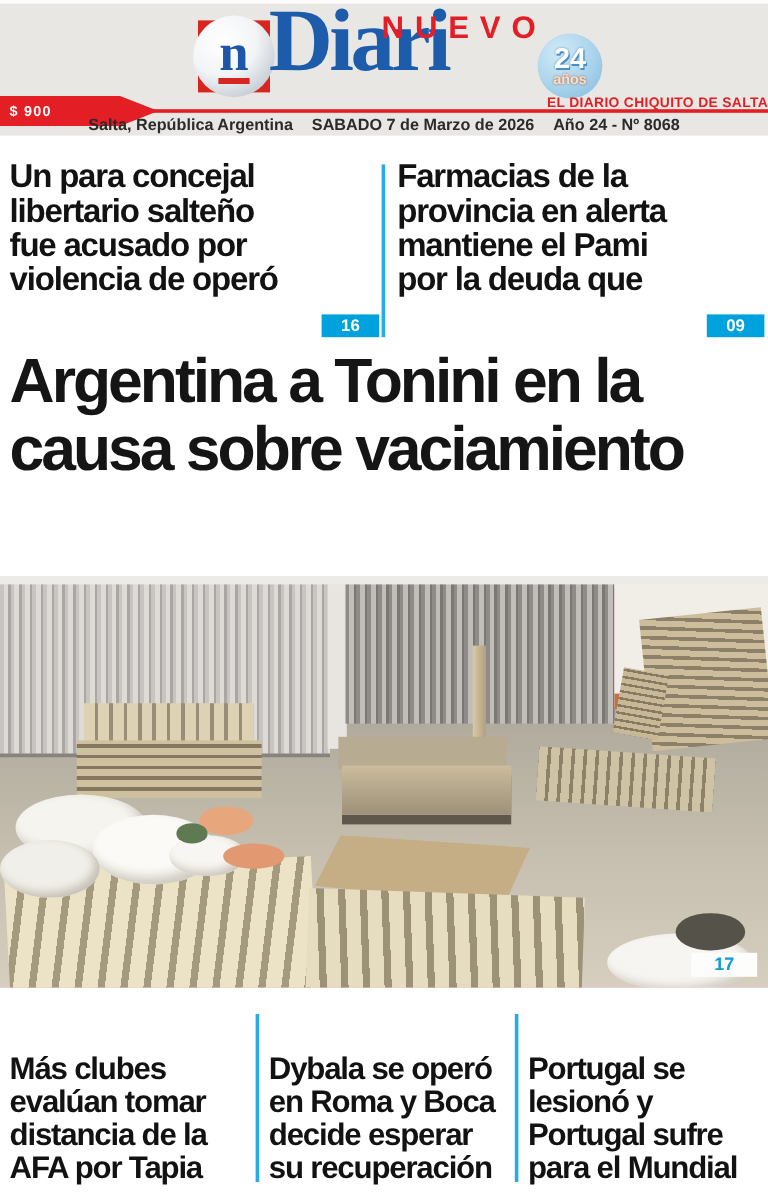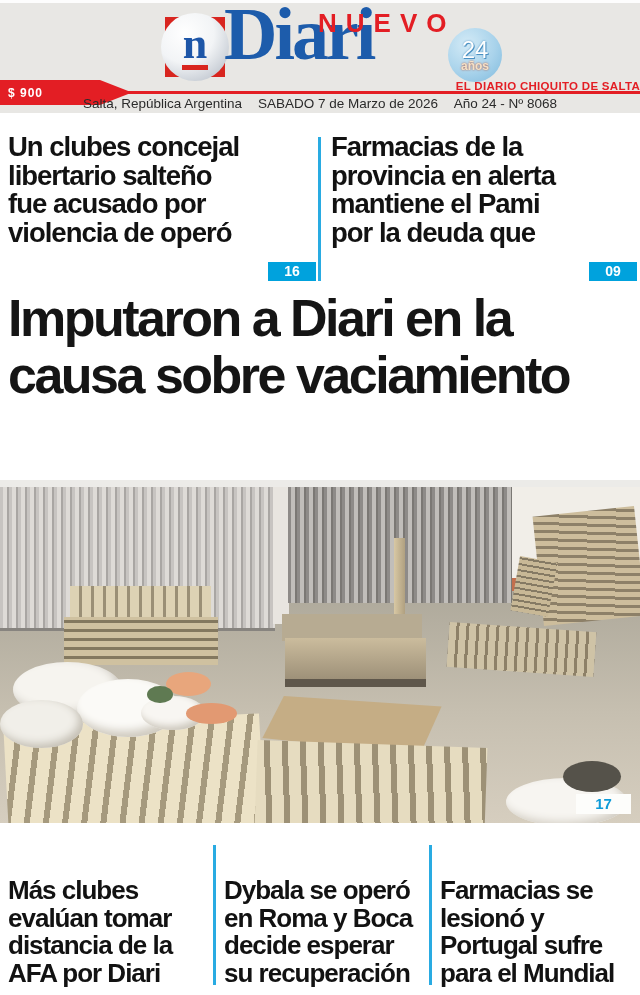--- a/index.html
+++ b/index.html
@@ -16,31 +16,31 @@
              background:radial-gradient(circle at 35% 30%, #ffffff 0%, #f2f4f6 45%, #c6ccd4 80%, #9aa4b0 100%);
              display:flex; align-items:center; justify-content:center; flex-direction:column; }
   .n-letter{ font-family:"Liberation Serif", serif; font-weight:bold; font-size:44px; line-height:40px; color:#1d56a8; }
   .n-underline{ width:26px; height:5px; background:#d8251f; margin-top:1px; }
   .logo-word{ position:absolute; left:64px; top:-14px; font-family:"Liberation Serif", serif; font-weight:bold;
               font-size:74px; letter-spacing:-3px; color:#1d5cab; }
   .logo-nuevo{ position:absolute; left:158px; top:2px; color:#e31e24; font-weight:bold; font-size:26px; letter-spacing:9px; }
   .anniv{ position:absolute; left:288px; top:22px; width:54px; height:54px; border-radius:50%;
           background:radial-gradient(circle at 35% 30%, #d3eaf6 0%, #a9d3eb 55%, #7db9dd 100%);
           display:flex; flex-direction:column; align-items:center; justify-content:center; }
-  .anniv-num{ color:#ffffff; font-weight:normal; font-size:24px; line-height:22px; text-shadow:0 0 2px #4a90c2, 1px 1px 0 #4a90c2; }
+  .anniv-num{ color:#ffffff; font-weight:bold; font-size:24px; line-height:22px; text-shadow:0 0 2px #4a90c2, 1px 1px 0 #4a90c2; }
   .anniv-label{ color:#f3e2c8; font-weight:bold; font-size:12px; line-height:11px; text-shadow:0 0 2px #b0503c; }
   .tagline{ position:absolute; left:170px; top:74px; width:310px; text-align:right;
             color:#e31e24; font-weight:bold; font-size:11.5px; letter-spacing:0.3px; }
   .red-rule{ position:absolute; left:0; top:88px; width:640px; height:3px; background:#e31e24; }
   .price-ribbon{ position:absolute; left:0; top:77px; width:132px; height:25px; background:#e31e24;
                  clip-path:polygon(0 0, 100px 0, 132px 50%, 100px 100%, 0 100%);
                  display:flex; align-items:center; }
   .price-ribbon span{ color:#ffffff; font-weight:bold; font-size:12px; padding-left:8px; letter-spacing:1px; }
   .dateline{ position:absolute; left:0; top:93px; width:640px; text-align:center;
-             color:#2b2b2b; font-weight:normal; font-size:13.5px; }
+             color:#2b2b2b; font-weight:bold; font-size:13.5px; }
   .dateline span{ padding:0 6px; }
 
   
   .hl{ font-weight:bold; color:#121212; letter-spacing:-1px; }
   .top-story{ position:absolute; top:133px; height:148px; }
   .top-story .hl{ font-size:27.5px; line-height:28.5px; }
   .story-1{ left:8px;  width:308px; }
   .story-2{ left:331px; width:306px; }
   .vdiv{ position:absolute; width:3px; background:#29abe2; }
   .vdiv-top{ left:318px; top:137px; height:144px; }
@@ -133,37 +133,37 @@
       <span>$ 900</span>
     </div>
     <div class="dateline">
       <span>Salta, República Argentina</span>
       <span>SABADO 7 de Marzo de 2026</span>
       <span>Año 24 - Nº 8068</span>
     </div>
   </header>
 
   <article class="top-story story-1">
-    <div class="hl">Un clubes concejal</div>
+    <div class="hl">Un para concejal</div>
     <div class="hl">libertario salteño</div>
     <div class="hl">fue acusado por</div>
     <div class="hl">violencia de operó</div>
     <div class="badge">16</div>
   </article>
   <div class="vdiv vdiv-top"></div>
   <article class="top-story story-2">
     <div class="hl">Farmacias de la</div>
     <div class="hl">provincia en alerta</div>
     <div class="hl">mantiene el Pami</div>
     <div class="hl">por la deuda que</div>
     <div class="badge">09</div>
   </article>
 
   <h1 class="main-hl">
-    <div>Imputaron a Diari en la</div>
+    <div>Argentina a Tonini en la</div>
     <div>causa sobre vaciamiento</div>
   </h1>
 
   <div class="photo">
     <div class="ph ph-floor"></div>
     <div class="ph ph-ceiling"></div>
     <div class="ph ph-wall-left"></div>
     <div class="ph ph-pillar"></div>
     <div class="ph ph-wall-mid"></div>
     <div class="ph ph-wall-right"></div>
@@ -188,33 +188,33 @@
     <div class="blob ph-green1"></div>
     <div class="blob ph-bag-br"></div>
     <div class="blob ph-dark-br"></div>
     <div class="photo-badge">17</div>
   </div>
 
   <article class="bottom-story bstory-1">
     <div class="hl">Más clubes</div>
     <div class="hl">evalúan tomar</div>
     <div class="hl">distancia de la</div>
-    <div class="hl">AFA por Diari</div>
+    <div class="hl">AFA por Tapia</div>
     <div class="badge">28</div>
   </article>
   <div class="vdiv vdiv-b1"></div>
   <article class="bottom-story bstory-2">
     <div class="hl">Dybala se operó</div>
     <div class="hl">en Roma y Boca</div>
     <div class="hl">decide esperar</div>
     <div class="hl">su recuperación</div>
     <div class="badge">30</div>
   </article>
   <div class="vdiv vdiv-b2"></div>
   <article class="bottom-story bstory-3">
-    <div class="hl">Farmacias se</div>
+    <div class="hl">Portugal se</div>
     <div class="hl">lesionó y</div>
     <div class="hl">Portugal sufre</div>
     <div class="hl">para el Mundial</div>
     <div class="badge">30</div>
   </article>
 
 </div>
 
 </body></html>

